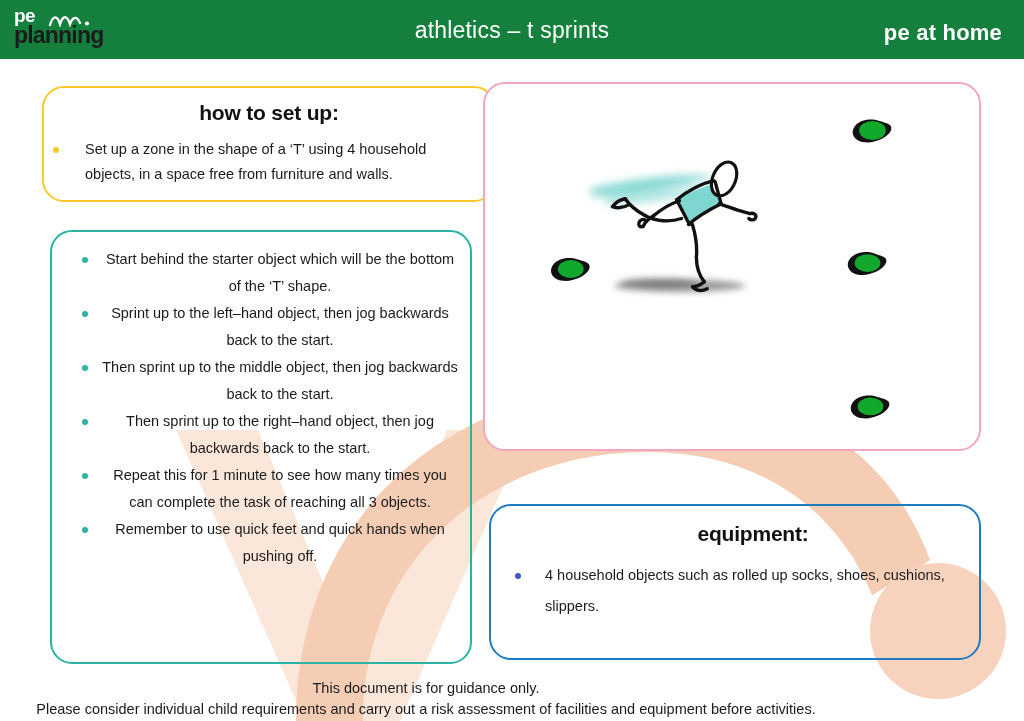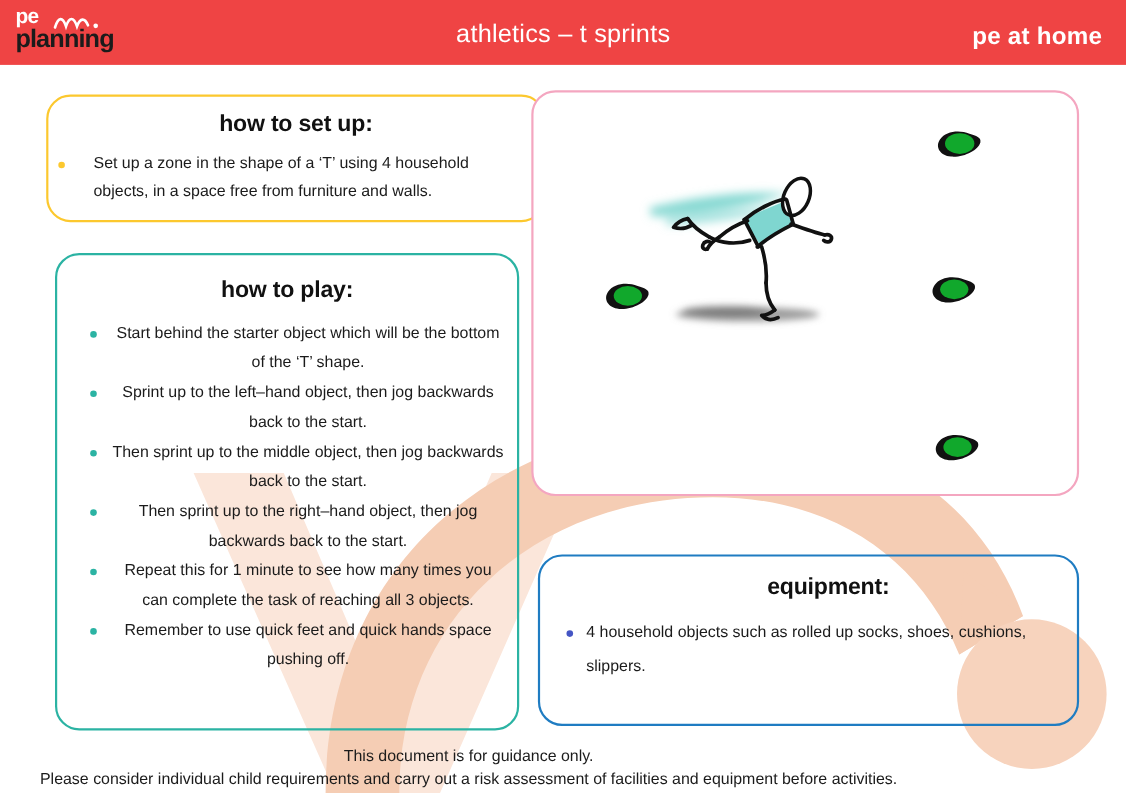--- a/index.html
+++ b/index.html
@@ -29,21 +29,21 @@
     z-index: 0;
     pointer-events: none;
   }
 
   
   #header {
     position: absolute;
     left: 0; top: 0;
     width: 1024px;
     height: 59px;
-    background: #ef4444;
+    background: #15803d;
     z-index: 5;
   }
 
   #logo {
     position: absolute;
     left: 14px;
     top: 6px;
     width: 160px;
     height: 48px;
   }
@@ -163,21 +163,21 @@
   #illus-svg { position: absolute; left: 0; top: 0; width: 100%; height: 100%; }
 
   
   #card-equip {
     left: 489px; top: 504px;
     width: 492px; height: 156px;
     border: 2px solid #1f7cc2;
   }
   #card-equip .card-title { margin-top: 16px; padding-left: 36px; }
   #card-equip ul.bullets { margin-top: 14px; margin-right: 16px; }
-  #card-equip ul.bullets li { padding-left: 42px; line-height: 31px; }
+  #card-equip ul.bullets li { padding-left: 54px; line-height: 31px; }
   #card-equip ul.bullets li::before { left: 24px; top: 13px; background: #4455c4; }
 
   
   #footer {
     position: absolute;
     left: 0;
     top: 678px;
     width: 852px;
     text-align: center;
     z-index: 4;
@@ -220,28 +220,27 @@
   </div>
 
   <div class="card" id="card-setup">
     <div class="card-title">how to set up:</div>
     <ul class="bullets" id="setup-bullets">
         <li>Set up a zone in the shape of a ‘T’ using 4 household objects, in a space free from furniture and walls.</li>
       </ul>
   </div>
 
   <div class="card" id="card-play">
-    <div class="card-title">how to play:</div>
     <ul class="bullets" id="play-bullets">
         <li>Start behind the starter object which will be the bottom of the ‘T’ shape.</li>
         <li>Sprint up to the left–hand object, then jog backwards back to the start.</li>
         <li>Then sprint up to the middle object, then jog backwards back to the start.</li>
         <li>Then sprint up to the right–hand object, then jog backwards back to the start.</li>
         <li>Repeat this for 1 minute to see how many times you can complete the task of reaching all 3 objects.</li>
-        <li>Remember to use quick feet and quick hands space pushing off.</li>
+        <li>Remember to use quick feet and quick hands when pushing off.</li>
       </ul>
   </div>
 
   <div class="card" id="card-illus">
     <svg id="illus-svg" viewBox="0 0 498 369" xmlns="http://www.w3.org/2000/svg">
       <defs>
         <filter id="blurSoft" x="-40%" y="-60%" width="180%" height="240%">
           <feGaussianBlur stdDeviation="3.2"></feGaussianBlur>
         </filter>
         <filter id="blurStreak" x="-40%" y="-90%" width="180%" height="320%">

